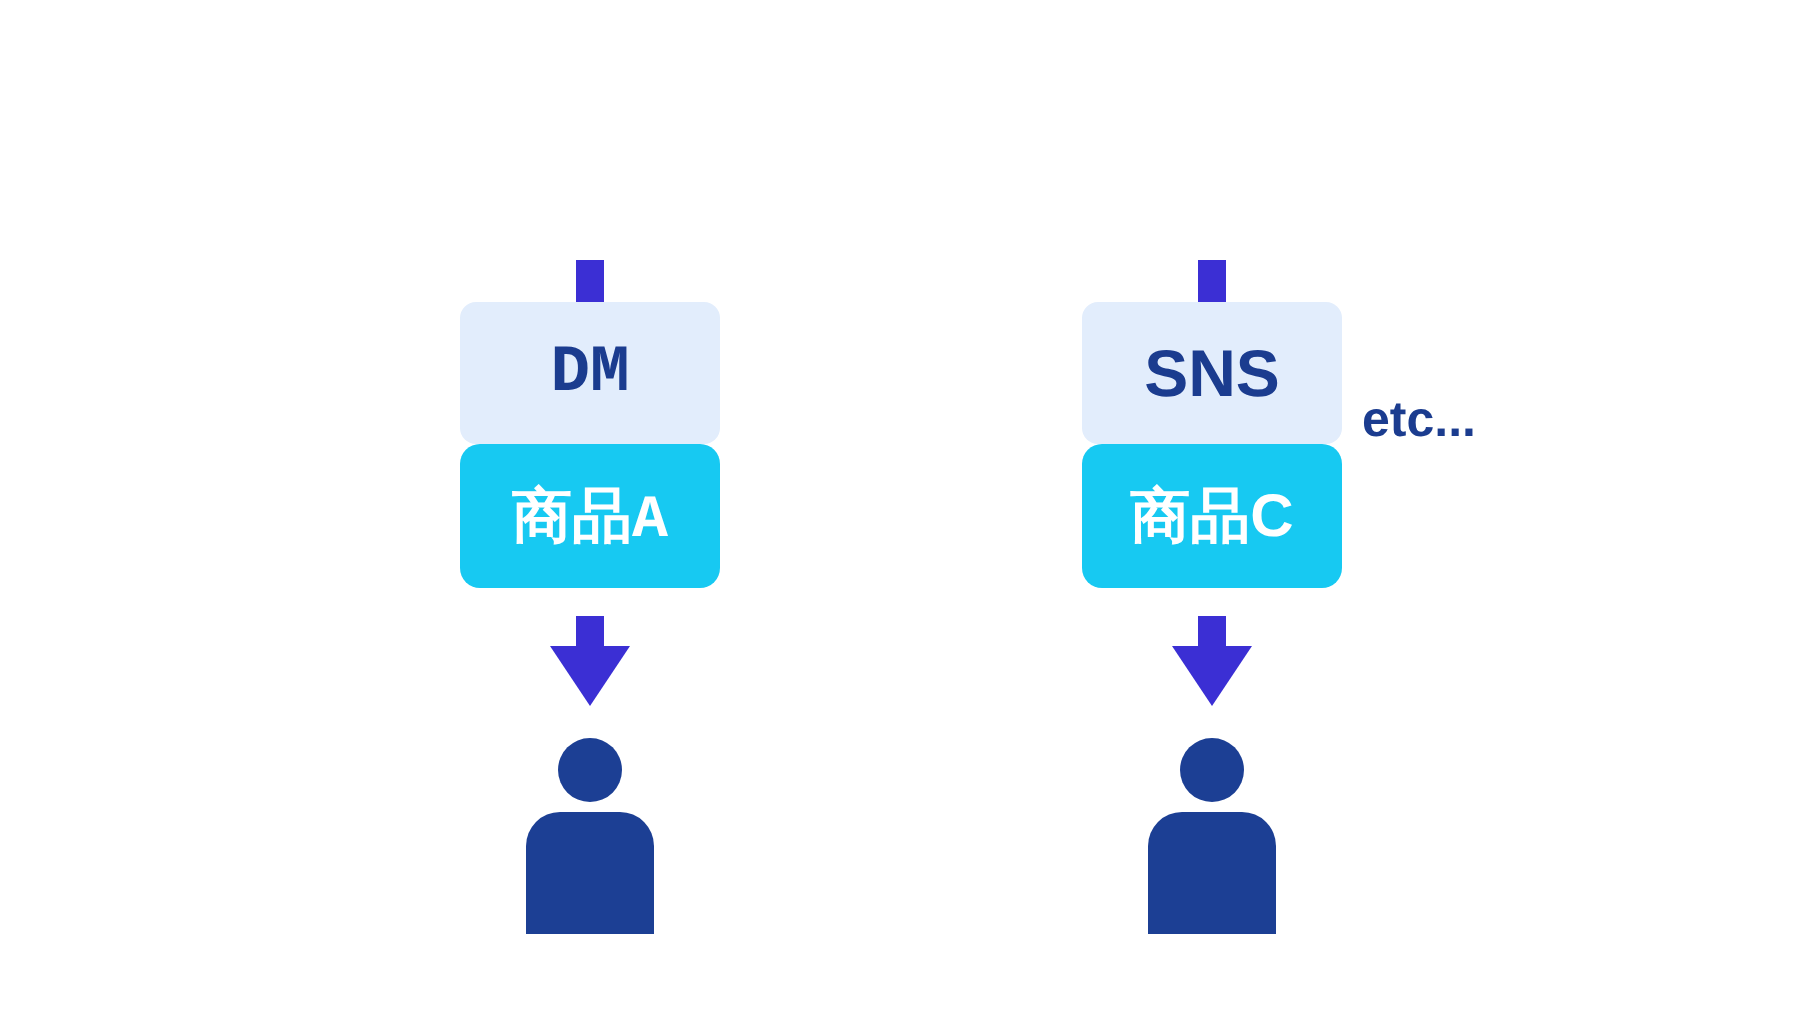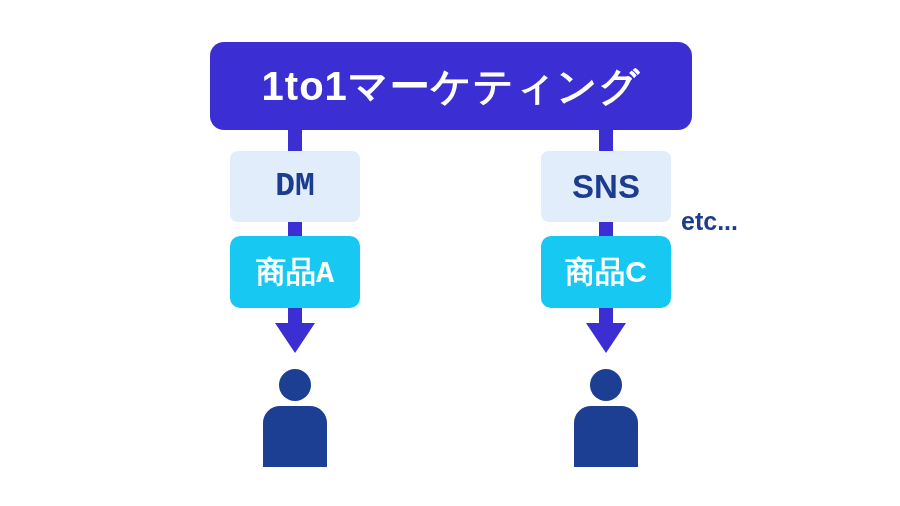--- a/index.html
+++ b/index.html
@@ -71,21 +71,21 @@
   }
   .channel-box .channel-label {
     color: #1b3c8f;
     font-size: 33px;
     font-weight: bold;
     white-space: nowrap;
   }
   .product-box {
     position: absolute;
     left: 0;
-    top: 106px;
+    top: 92px;
     width: 130px;
     height: 72px;
     background: #17c9f2;
     border-radius: 10px;
     display: flex;
     align-items: center;
     justify-content: center;
     z-index: 2;
   }
   .product-box .product-label {
@@ -125,34 +125,31 @@
     top: 37px;
     width: 64px;
     height: 61px;
     background: #1c3f94;
     border-radius: 17px 17px 0 0;
   }
   
   .etc-label {
     position: absolute;
     left: 681px;
-    top: 207px;
+    top: 196px;
     color: #1b3c8f;
     font-size: 25px;
     font-weight: bold;
   }
 </style>
 </head>
 <body>
 
 <div class="canvas">
 
-  <div class="header-box">
-    <span class="title">1to1マーケティング</span>
-  </div>
 
   <div class="column col-0">
     <div class="connector"></div>
     <div class="channel-box">
       <span class="channel-label">DM</span>
     </div>
     <div class="product-box">
       <span class="product-label">商品A</span>
     </div>
     <svg class="down-arrow" viewBox="0 0 44 45" xmlns="http://www.w3.org/2000/svg">

